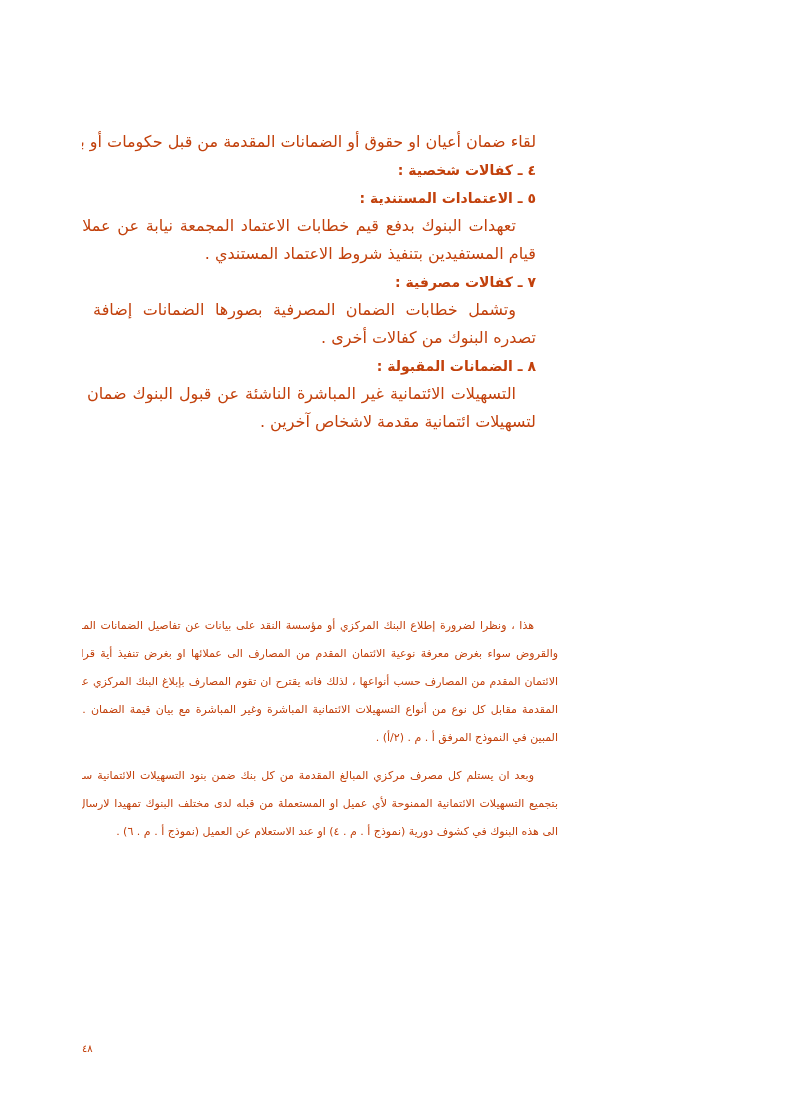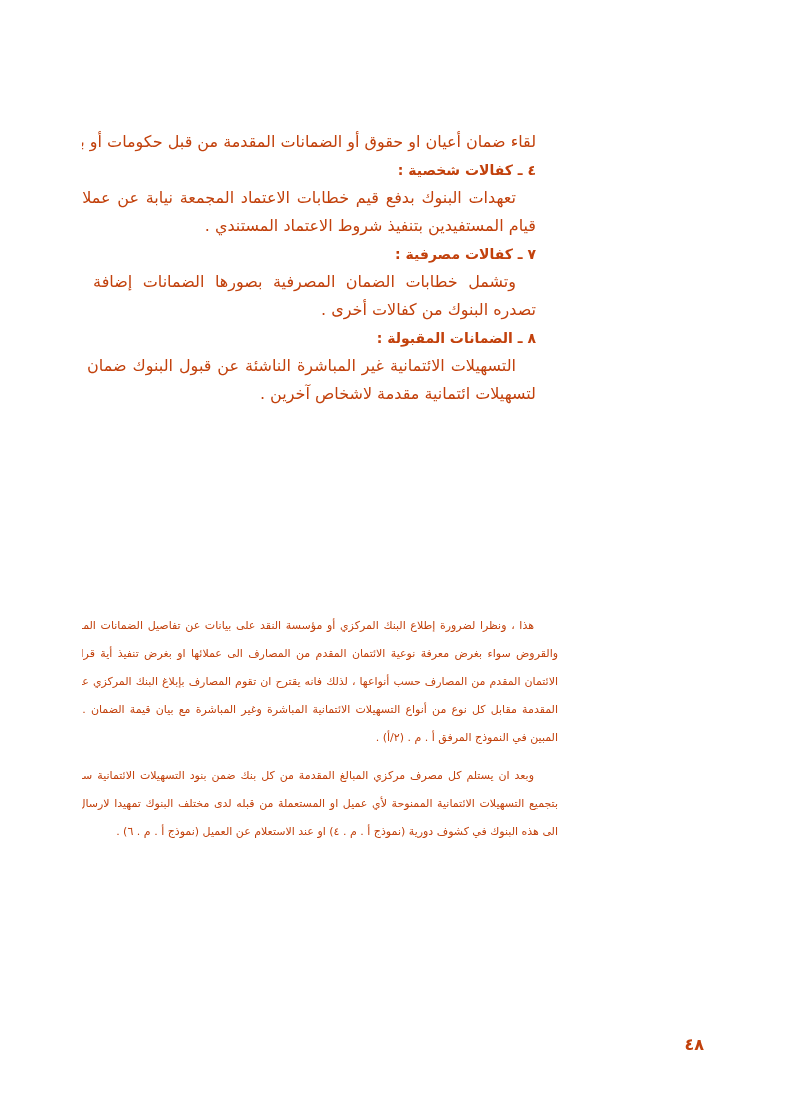--- a/index.html
+++ b/index.html
@@ -51,41 +51,41 @@
   .body-paragraph {
     margin: 0 0 10px 0;
     text-align: justify;
     text-indent: 24px;
   }
   .page-number {
     position: absolute;
     bottom: 44px;
     left: 0;
     right: 0;
-    text-align: right;
-    font-size: 16px;
+    text-align: left;
+    font-size: 10px;
     letter-spacing: 6px;
     direction: rtl;
-    font-weight: bold;
   }
 </style>
 </head>
 <body>
 
 <div class="page">
 
   <div class="content">
 
     <div class="intro-line">لقاء ضمان أعيان او حقوق أو الضمانات المقدمة من قبل حكومات أو بنوك .</div>
 
     <div class="section">
       <div class="section-heading">٤ ـ كفالات شخصية :</div>
     </div>
 
     <div class="section">
+      <div class="section-heading">٥ ـ الاعتمادات المستندية :</div>
       <div class="section-body">تعهدات البنوك بدفع قيم خطابات الاعتماد المجمعة نيابة عن عملائها عند قيام المستفيدين بتنفيذ شروط الاعتماد المستندي .</div>
     </div>
 
     <div class="section">
     </div>
 
     <div class="section">
       <div class="section-heading">٧ ـ كفالات مصرفية :</div>
       <div class="section-body">وتشمل خطابات الضمان المصرفية بصورها الضمانات إضافة الى ما تصدره البنوك من كفالات أخرى .</div>
     </div>

